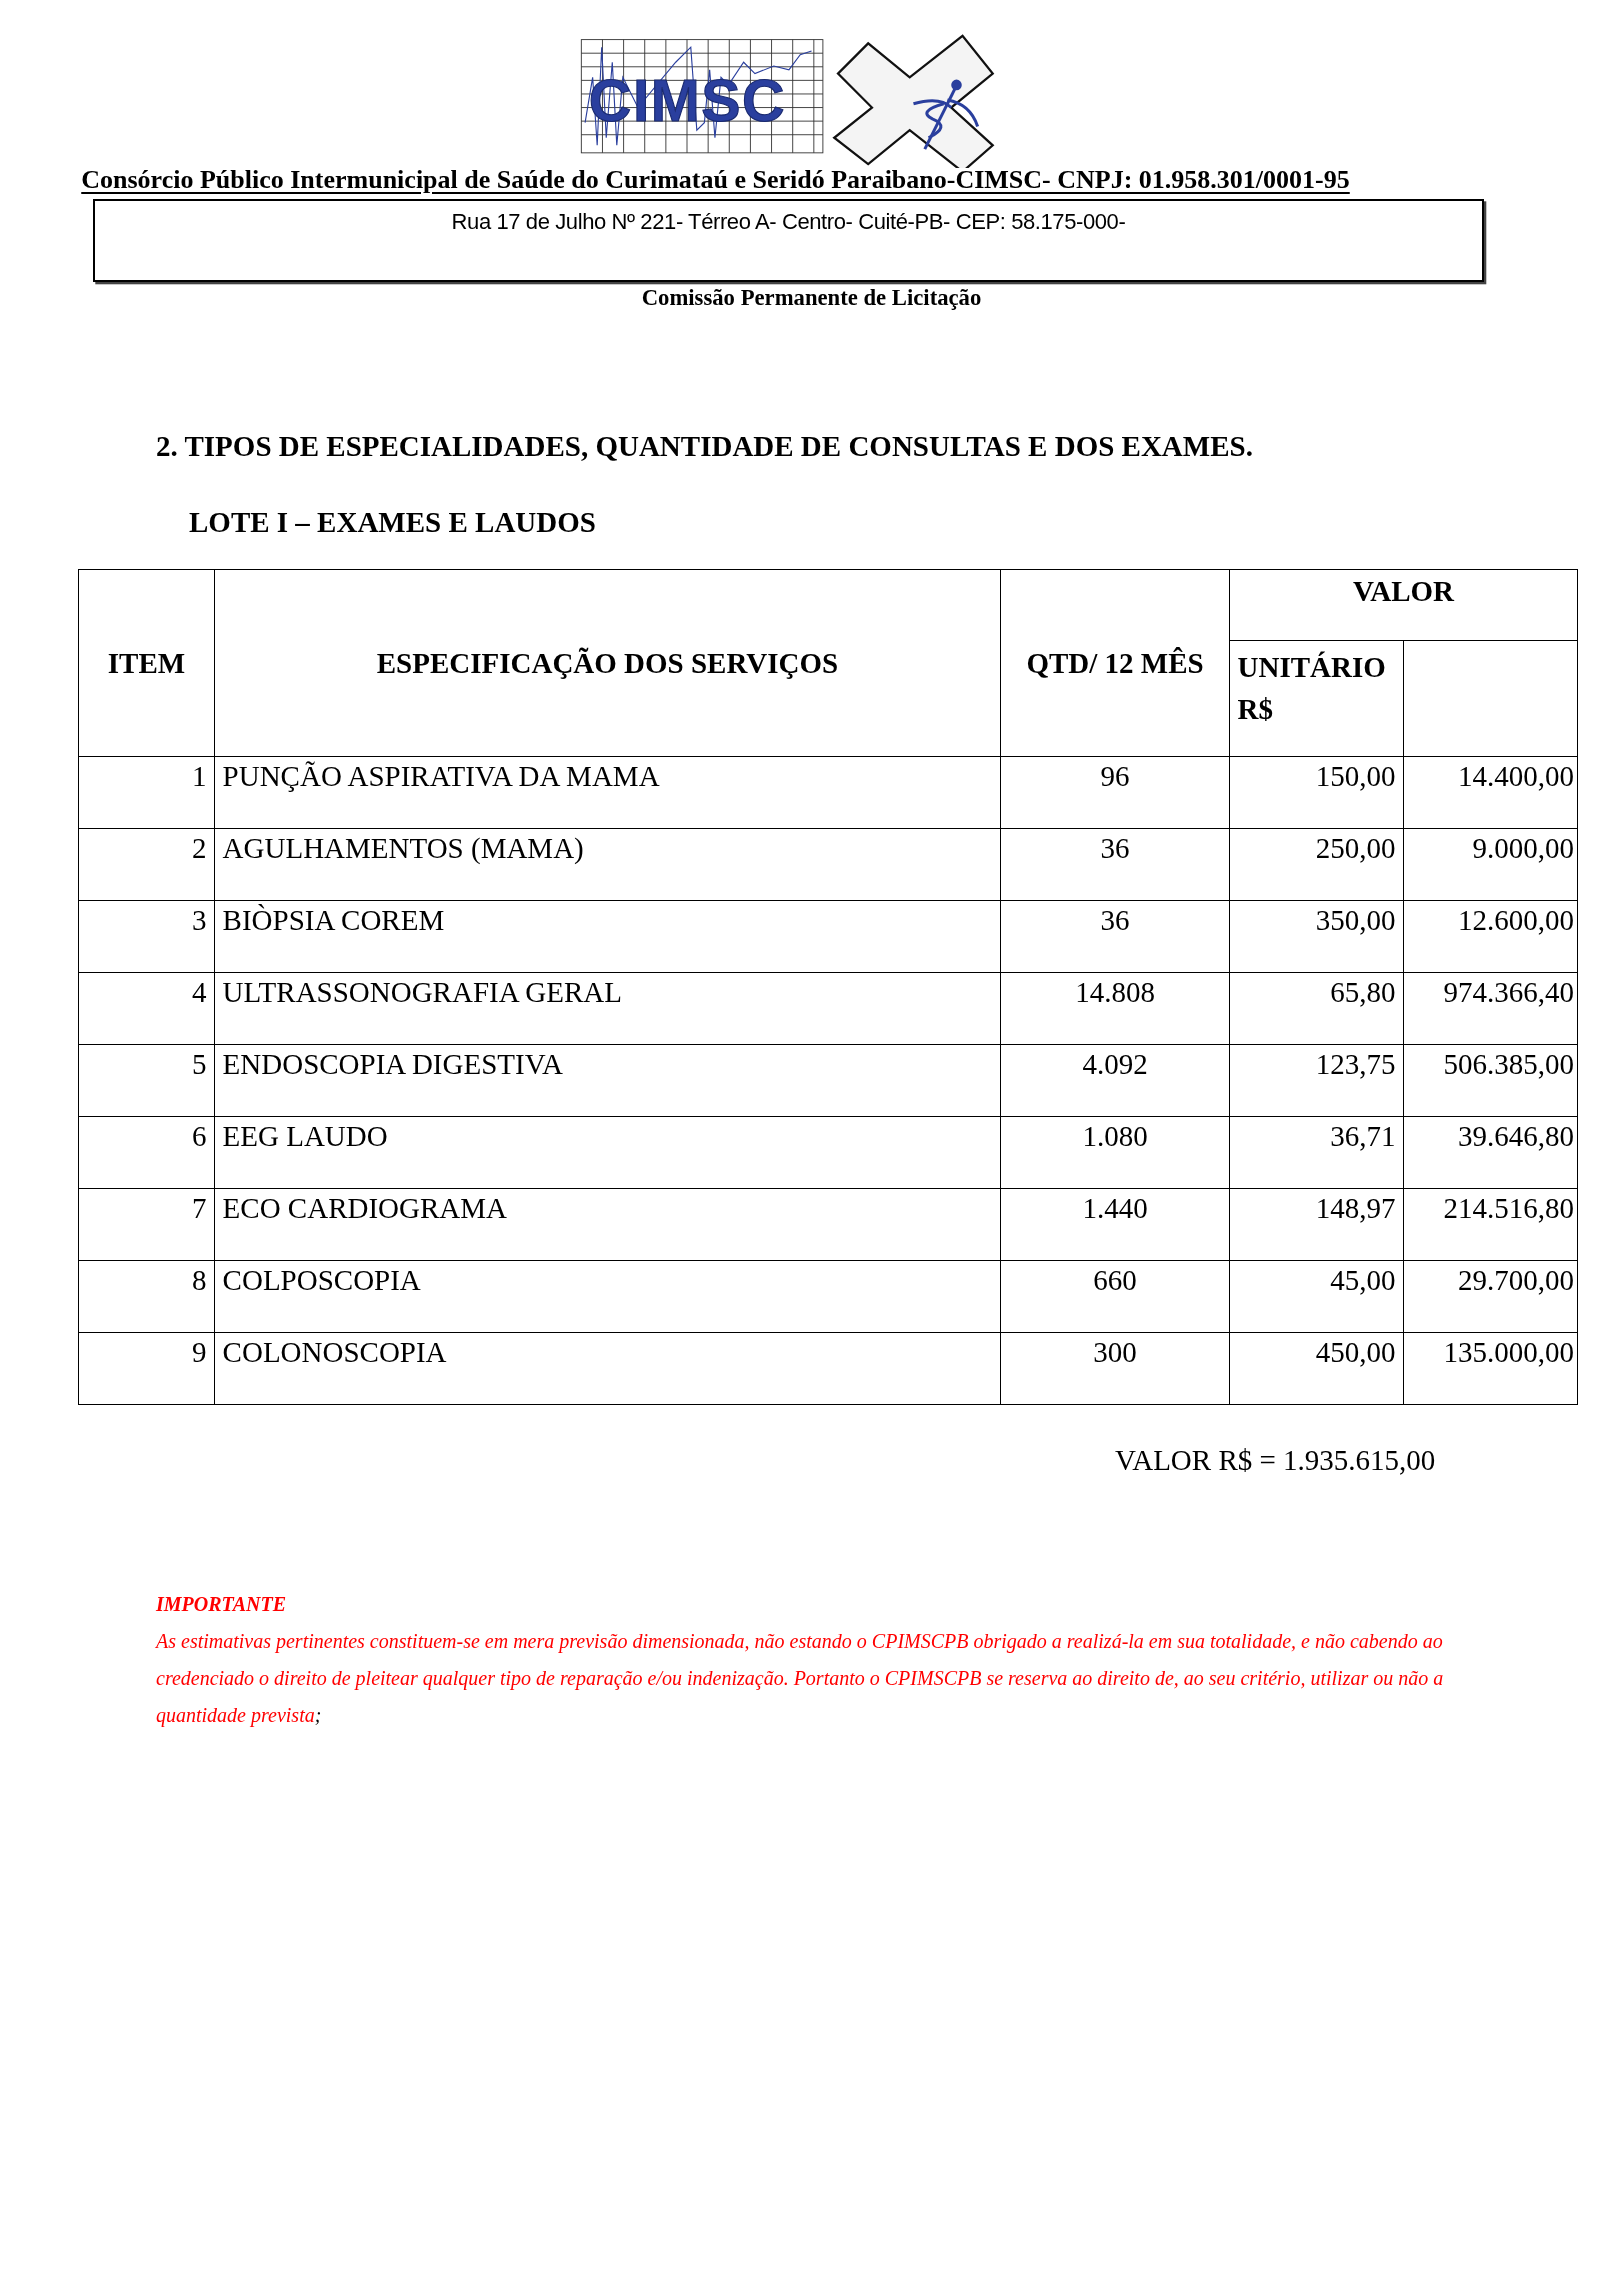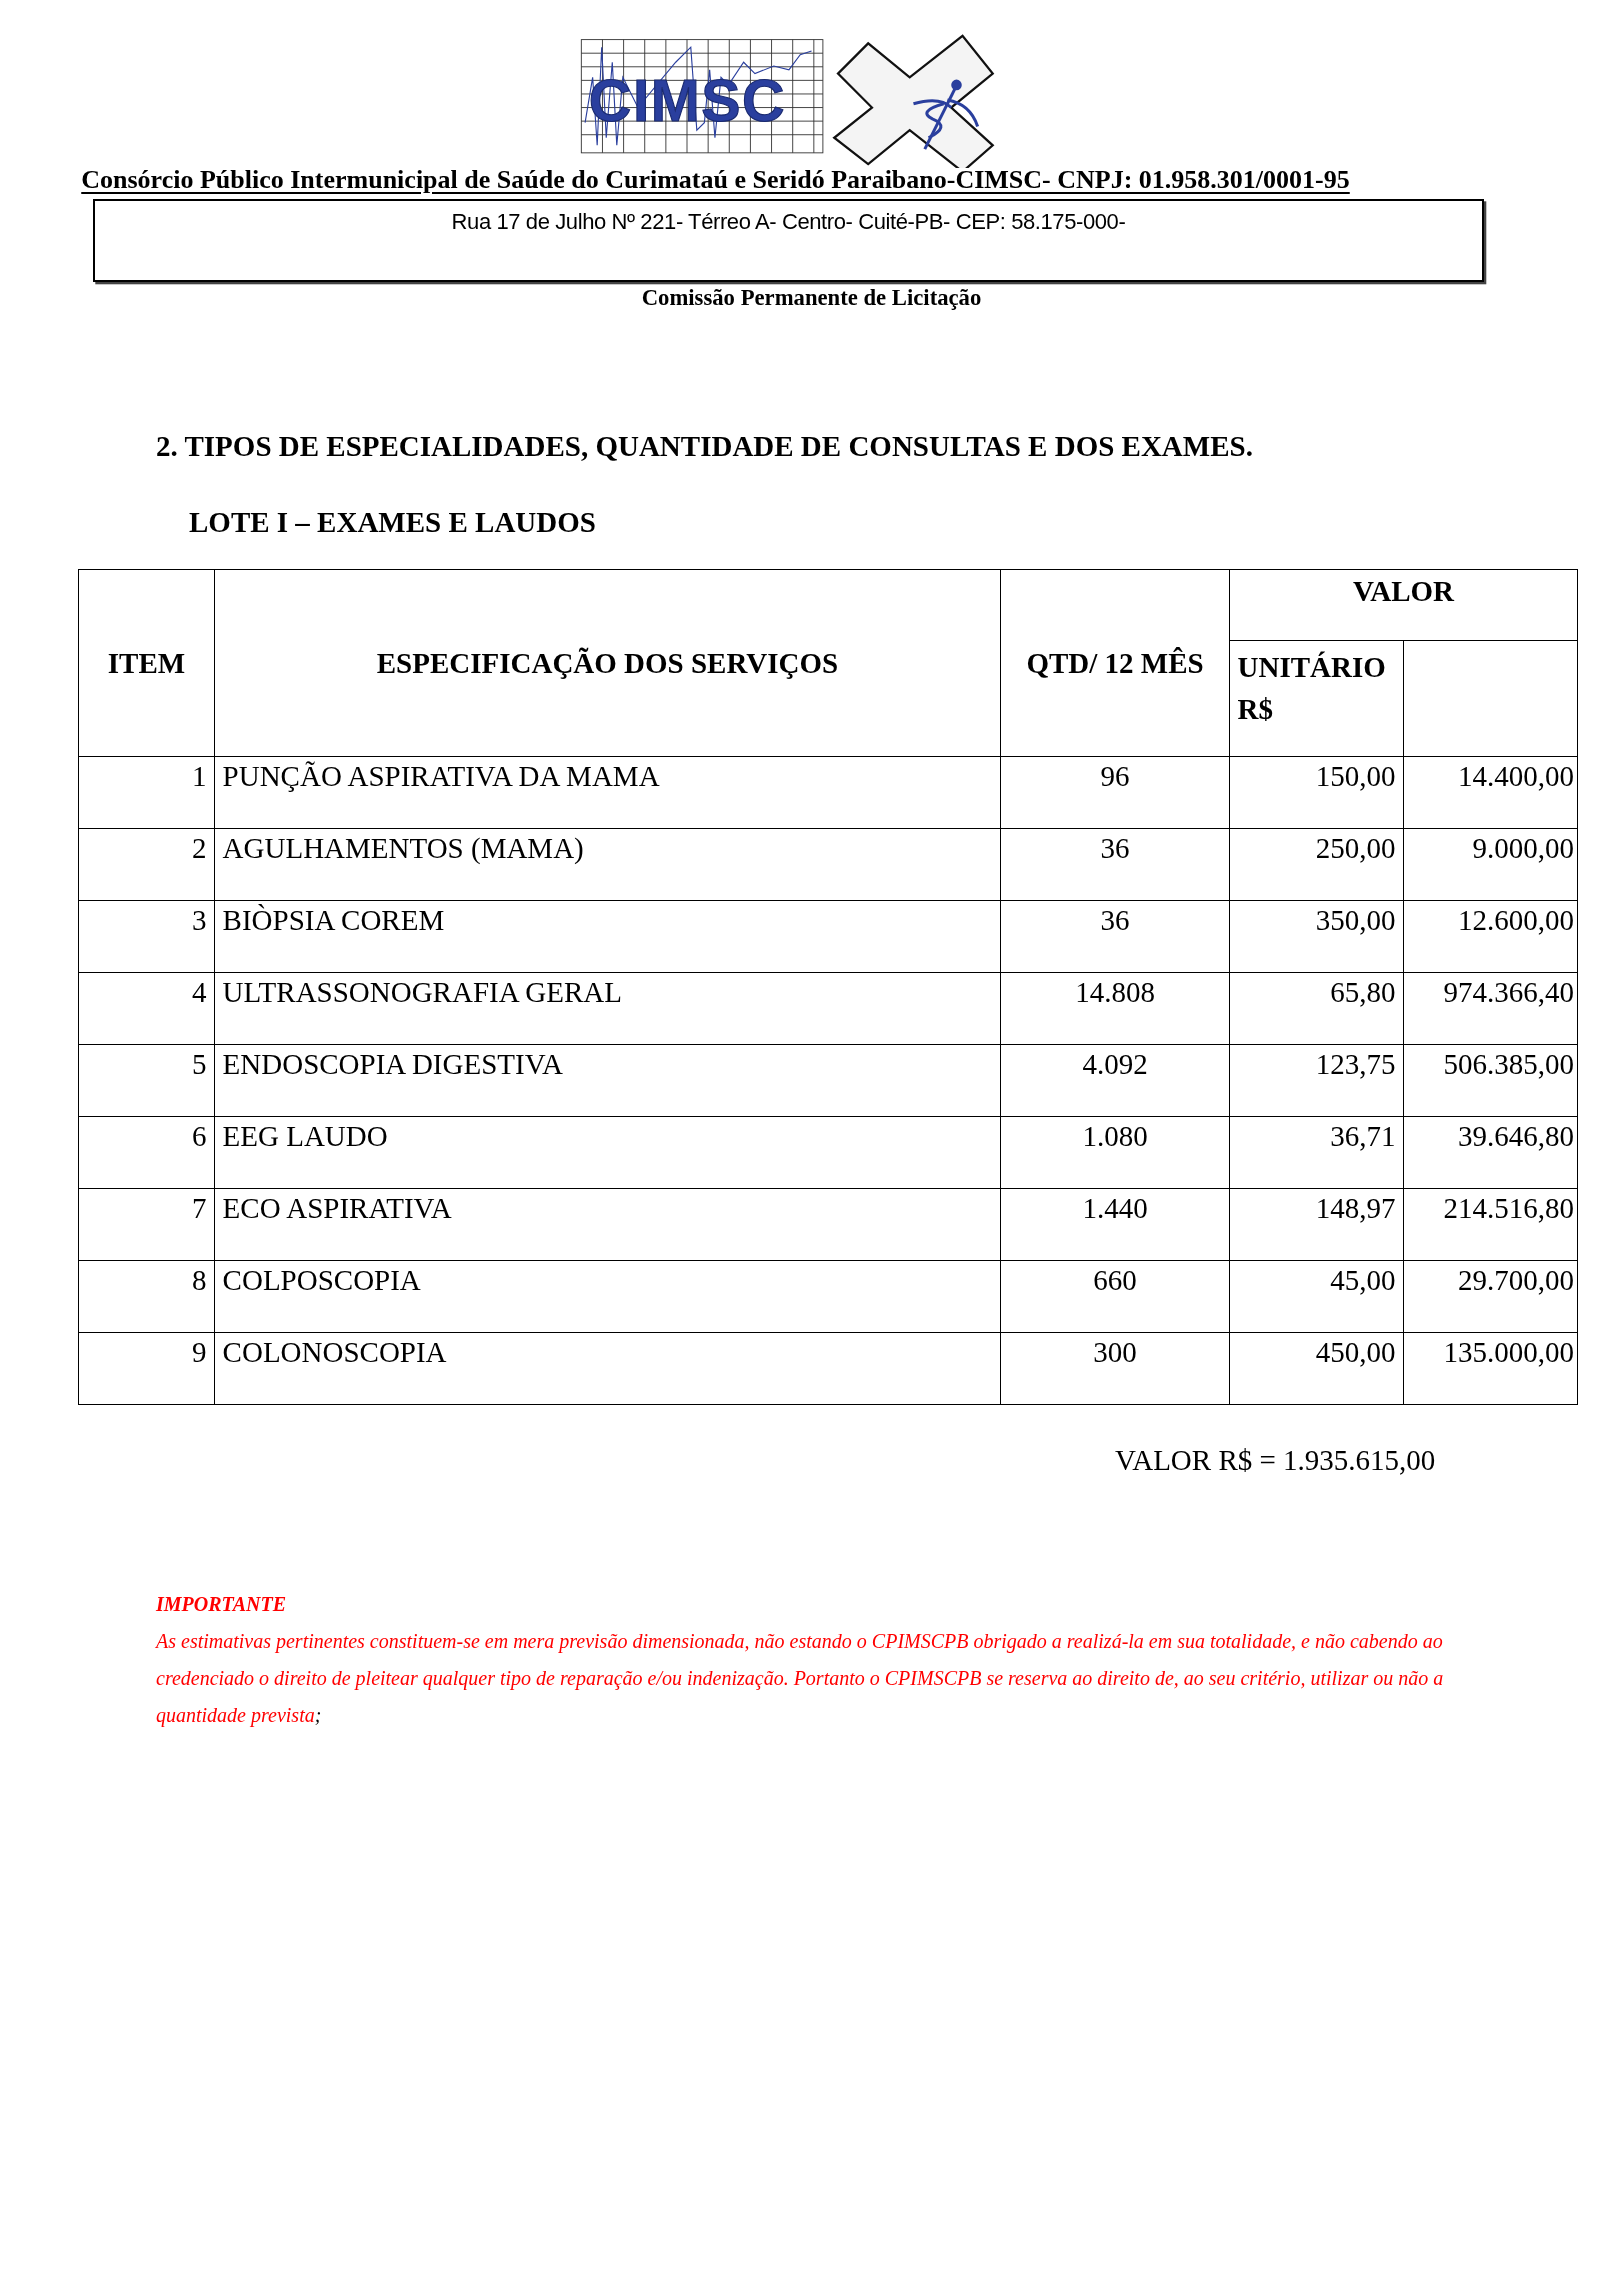--- a/index.html
+++ b/index.html
@@ -163,21 +163,21 @@
     </tr>
     <tr>
       <td class="c-item">6</td>
       <td class="c-spec">EEG LAUDO</td>
       <td class="c-qtd">1.080</td>
       <td class="c-unit">36,71</td>
       <td class="c-total">39.646,80</td>
     </tr>
     <tr>
       <td class="c-item">7</td>
-      <td class="c-spec">ECO ASPIRATIVA</td>
+      <td class="c-spec">ECO CARDIOGRAMA</td>
       <td class="c-qtd">1.440</td>
       <td class="c-unit">148,97</td>
       <td class="c-total">214.516,80</td>
     </tr>
     <tr>
       <td class="c-item">8</td>
       <td class="c-spec">COLPOSCOPIA</td>
       <td class="c-qtd">660</td>
       <td class="c-unit">45,00</td>
       <td class="c-total">29.700,00</td>

